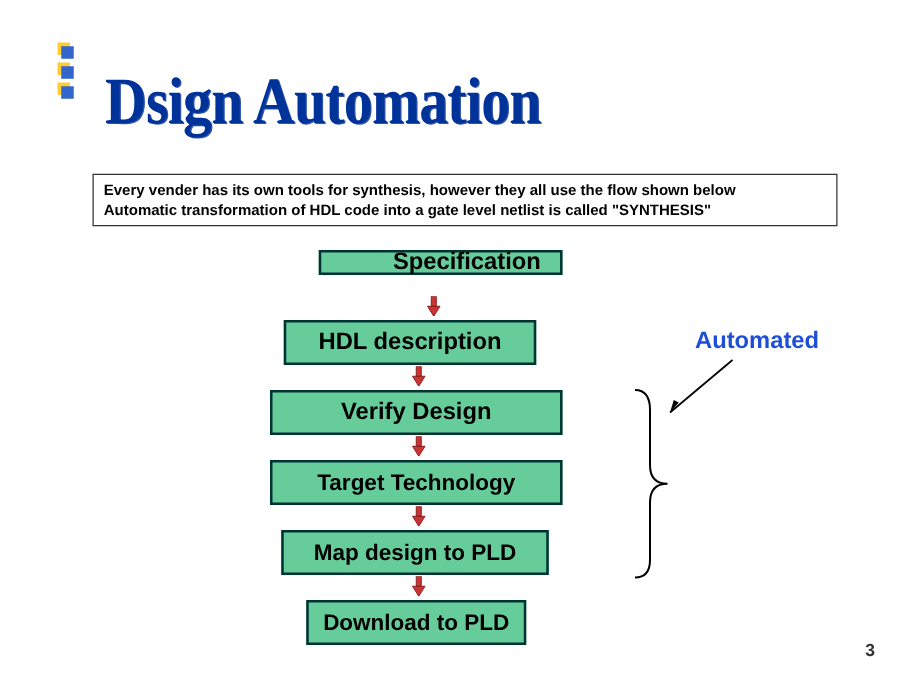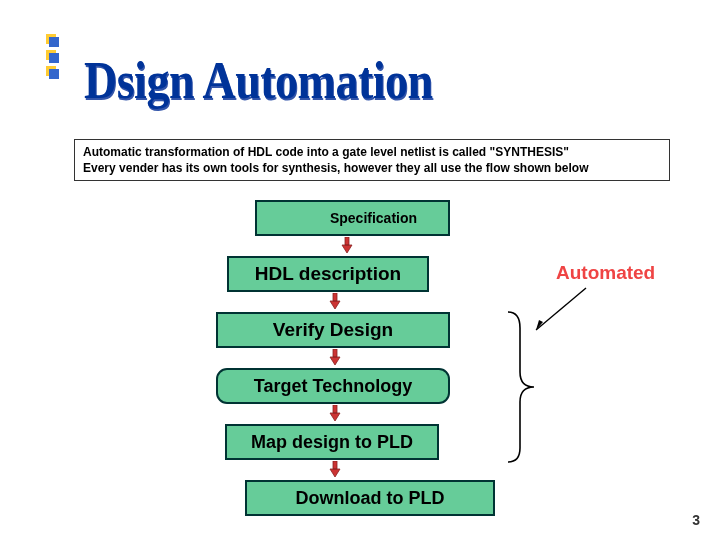--- a/index.html
+++ b/index.html
@@ -69,46 +69,46 @@
     position: absolute;
     background: #66cc99;
     border: 2px solid #003333;
     text-align: center;
     display: flex;
     align-items: center;
     justify-content: center;
     font-weight: 700;
     color: #000;
   }
-  .box1 { top: 200px; left: 255px; width: 195px; height: 36px; font-size: 14px; padding-left: 42px; }
+  .box1 { top: 200px; left: 255px; width: 195px; height: 20px; font-size: 19px; padding-left: 42px; }
   .box2 { top: 256px; left: 227px; width: 202px; height: 36px; font-size: 19px; }
   .box3 { top: 312px; left: 216px; width: 234px; height: 36px; font-size: 19px; }
-  .box4 { top: 368px; left: 216px; width: 234px; height: 36px; font-size: 18px; border-radius: 11px; }
+  .box4 { top: 368px; left: 216px; width: 234px; height: 36px; font-size: 18px; }
   .box5 { top: 424px; left: 225px; width: 214px; height: 36px; font-size: 18px; }
-  .box6 { top: 480px; left: 245px; width: 250px; height: 36px; font-size: 18px; }
+  .box6 { top: 480px; left: 245px; width: 176px; height: 36px; font-size: 18px; }
 
   .arrow {
     position: absolute;
     width: 14px;
     height: 16px;
   }
   .arrow svg { display: block; }
   .a1 { top: 237px; left: 340px; }
   .a2 { top: 293px; left: 328px; }
   .a3 { top: 349px; left: 328px; }
   .a4 { top: 405px; left: 328px; }
   .a5 { top: 461px; left: 328px; }
 
   .automated-label {
     position: absolute;
     top: 262px;
     left: 556px;
     font-size: 19px;
     font-weight: 700;
-    color: #ef4444;
+    color: #1d4ed8;
   }
 
   .brace {
     position: absolute;
     top: 310px;
     left: 500px;
     width: 36px;
     height: 154px;
   }
 
@@ -130,22 +130,22 @@
 </head>
 <body>
 
 <div class="bullet b1"></div>
 <div class="bullet b2"></div>
 <div class="bullet b3"></div>
 
 <div class="title">Dsign Automation</div>
 
 <div class="info-box">
+  <div>Every vender has its own tools for synthesis,  however they all use the flow shown below</div>
   <div>Automatic transformation of HDL code into a gate level netlist is called "SYNTHESIS"</div>
-  <div>Every vender has its own tools for synthesis,  however they all use the flow shown below</div>
 </div>
 
 <div class="flow-box box1">
     <span>Specification</span>
   </div>
 <div class="flow-box box2">
     <span>HDL description</span>
   </div>
 <div class="flow-box box3">
     <span>Verify Design</span>

